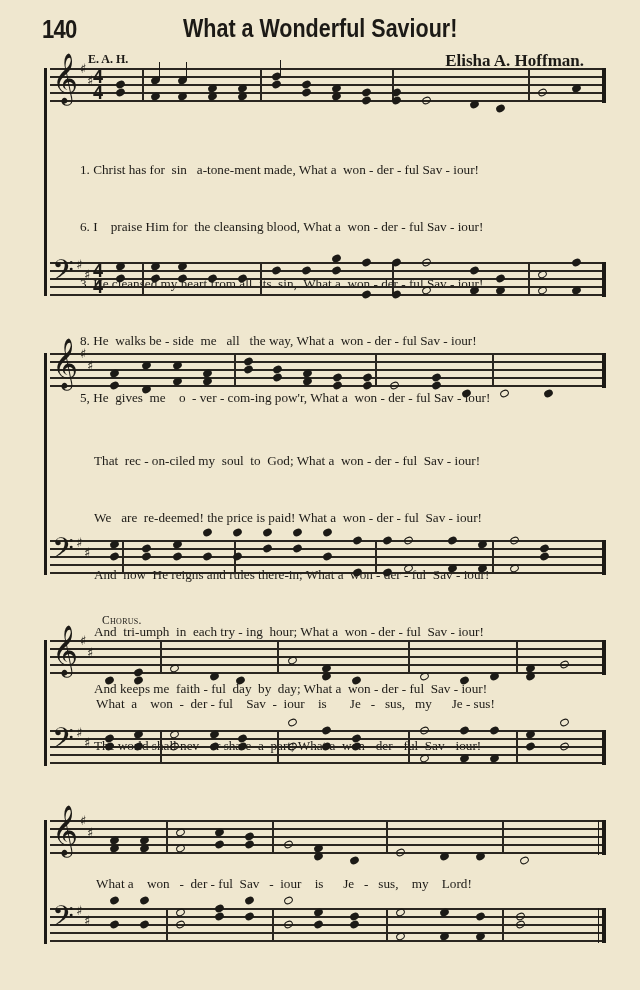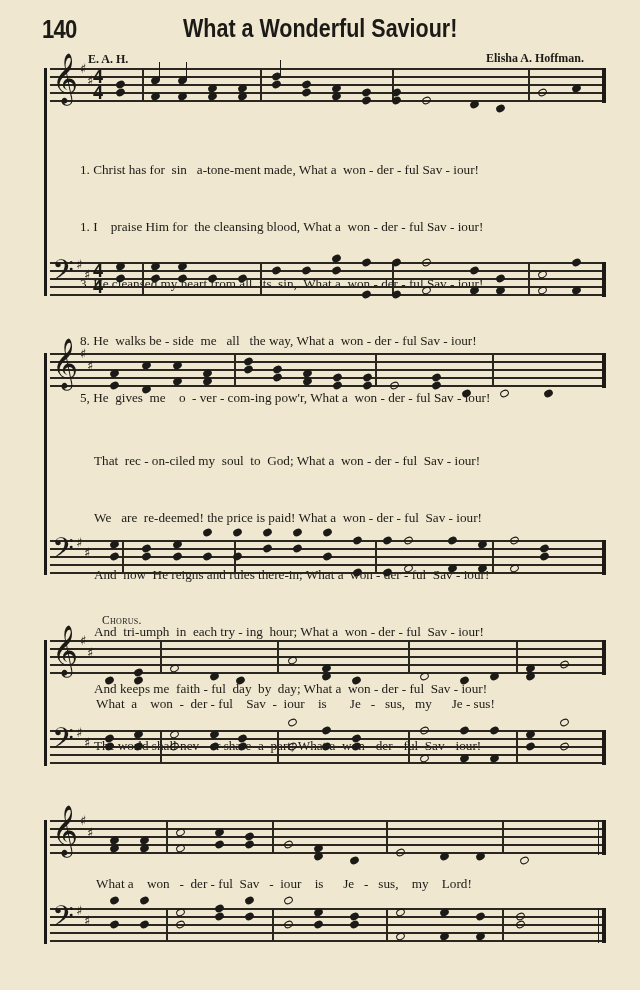--- a/index.html
+++ b/index.html
@@ -1,20 +1,20 @@
 <!DOCTYPE html>
 <html><head>
 <meta charset="utf-8">
 <style>
   html,body{margin:0;padding:0;}
   body{width:640px;height:990px;background:#efe7cf;position:relative;overflow:hidden;font-family:"Liberation Serif","DejaVu Serif",serif;color:#1c1a16;}
   .page-number{position:absolute;left:42px;top:14px;font-family:"Liberation Sans","DejaVu Sans",sans-serif;font-weight:bold;font-size:26px;letter-spacing:-1px;transform:scaleX(0.85);transform-origin:left top;}
   .hymn-title{position:absolute;left:183px;top:14px;font-family:"Liberation Sans","DejaVu Sans",sans-serif;font-weight:bold;font-size:25px;transform:scaleX(0.86);transform-origin:left top;white-space:nowrap;}
   .attrib-left{position:absolute;left:88px;top:52px;font-weight:bold;font-size:12px;text-align:center;}
-  .attrib-right{position:absolute;right:56px;top:51px;font-weight:bold;font-size:12px;}
+  .attrib-right{position:absolute;right:56px;top:51px;font-weight:bold;font-size:17px;}
   .system{position:absolute;left:50px;width:556px;}
   .staff{position:absolute;left:0;width:556px;height:34px;}
   .staff .line{position:absolute;left:0;right:0;height:1.5px;background:#2a2620;}
   .staff .bar{position:absolute;top:0;width:1.5px;height:34px;background:#2a2620;}
   .staff .endbar{position:absolute;top:0;right:0;width:4px;height:35px;background:#1c1a16;}
   .staff .endbar2{position:absolute;top:0;right:7px;width:1.5px;height:35px;background:#1c1a16;}
   .brace{position:absolute;left:-2px;width:3px;background:#1c1a16;}
   .clef{position:absolute;font-family:"DejaVu Sans",sans-serif;color:#1c1a16;}
   .treble-clef{left:2px;top:-12px;font-size:44px;line-height:1;}
   .bass-clef{left:2px;top:-6px;font-size:34px;line-height:1;}
@@ -76,21 +76,21 @@
     <div class="note" style="left:342px;top:21px"></div>
       <div class="note" style="left:342px;top:29px"></div>
     <div class="note half" style="left:372px;top:29px"></div>
     <div class="note" style="left:420px;top:33px"></div>
       <div class="note" style="left:446px;top:37px"></div>
     <div class="note half" style="left:488px;top:21px"></div>
     <div class="note" style="left:522px;top:17px"></div>
   </div>
   <div class="lyrics" style="top:54px;left:30px;">
     <div class="lyric-line">1. Christ has for  sin   a-tone-ment made, What a  won - der - ful Sav - iour!</div>
-    <div class="lyric-line">1. I    praise Him for  the cleansing blood, What a  won - der - ful Sav - iour!</div>
+    <div class="lyric-line">6. I    praise Him for  the cleansing blood, What a  won - der - ful Sav - iour!</div>
     <div class="lyric-line">3. He cleansed my heart from all  its  sin,  What a  won - der - ful Sav - iour!</div>
     <div class="lyric-line">8. He  walks be - side  me   all   the way, What a  won - der - ful Sav - iour!</div>
     <div class="lyric-line">5, He  gives  me    o  - ver - com-ing pow'r, What a  won - der - ful Sav - iour!</div>
   </div>
   <div class="staff" style="top:194px;">
     <div class="line" style="top:0"></div>
       <div class="line" style="top:8px"></div>
       <div class="line" style="top:16px"></div>
       <div class="line" style="top:24px"></div>
       <div class="line" style="top:32px"></div>

